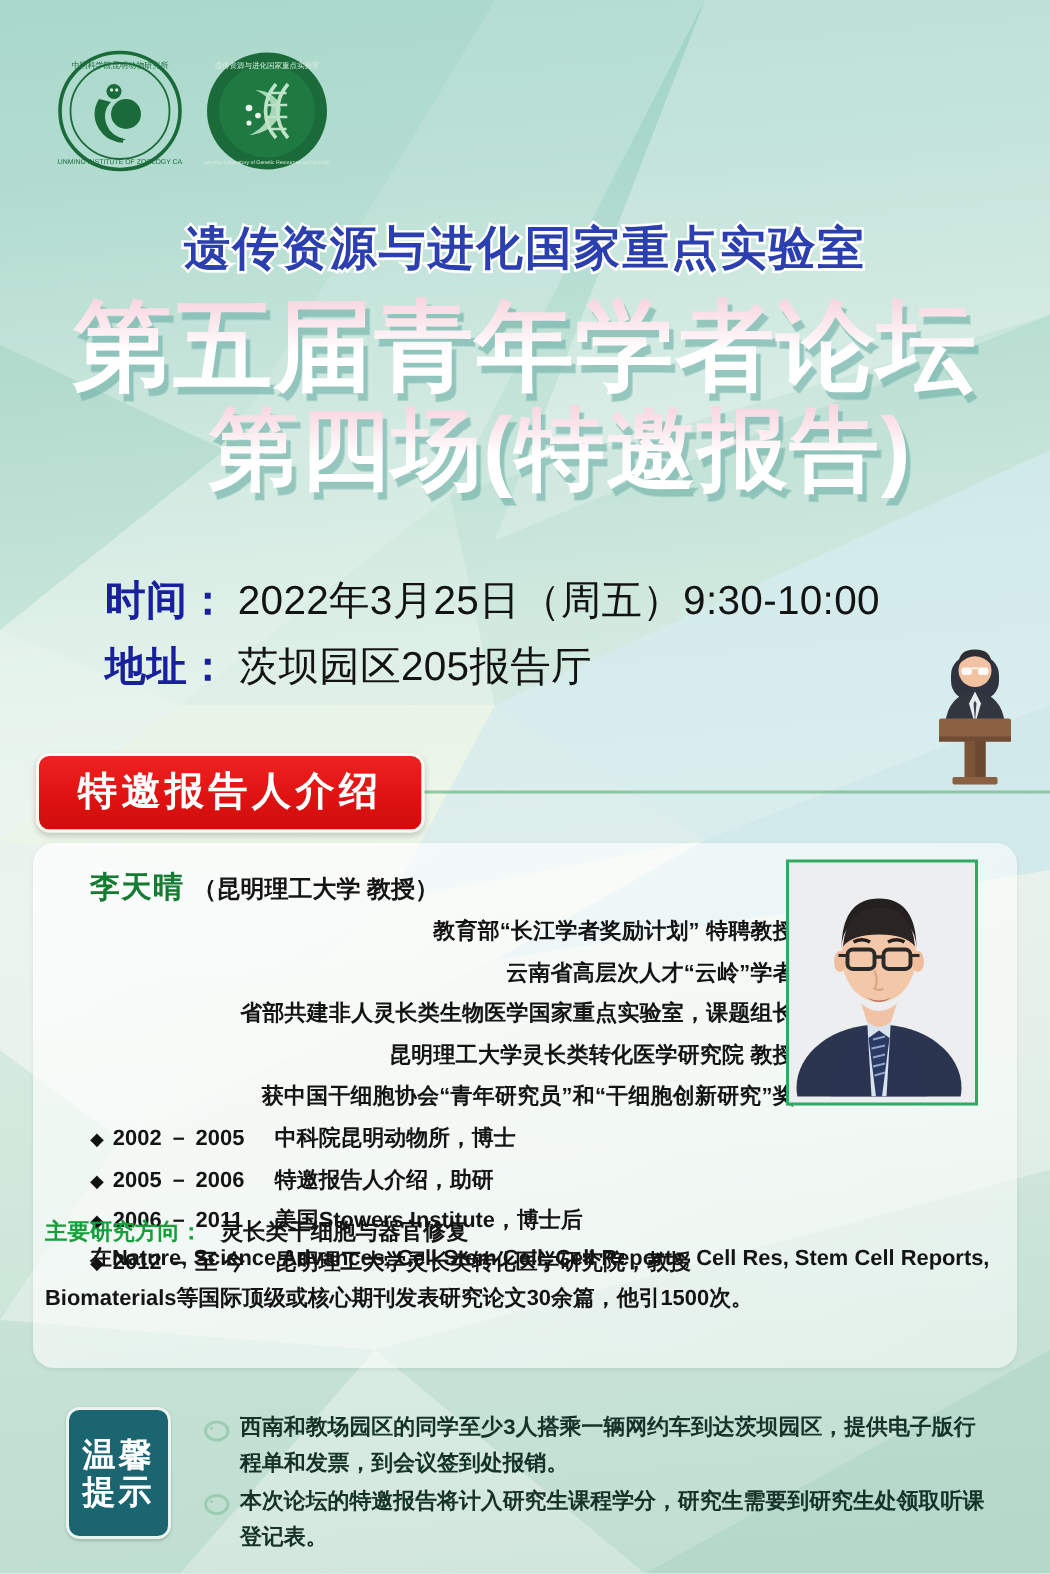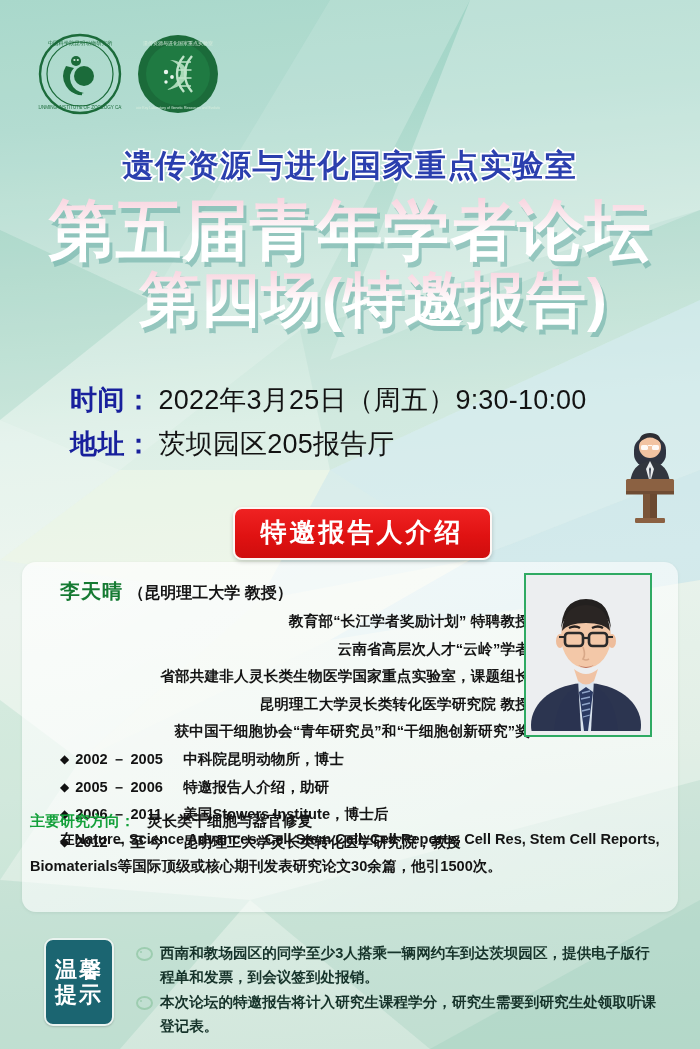--- a/index.html
+++ b/index.html
@@ -45,21 +45,21 @@
   
   .meta{position:absolute;left:70px;top:382px;z-index:6;}
   .meta .row{display:flex;align-items:center;margin-bottom:8px;}
   .meta .lab{font-size:27px;font-weight:bold;color:#18209c;letter-spacing:.5px;white-space:nowrap;}
   .meta .val{font-size:27px;color:#131313;margin-left:6px;white-space:nowrap;letter-spacing:.2px;}
 
   
   .podium{position:absolute;left:604px;top:425px;width:92px;height:100px;z-index:4;}
 
   
-  .banner-wrap{position:absolute;left:24px;top:507px;right:0;height:42px;z-index:7;display:flex;align-items:center;flex-direction:column;}
+  .banner-wrap{position:absolute;left:24px;top:507px;right:0;height:42px;z-index:7;display:flex;align-items:center;}
   .banner{
     background:linear-gradient(180deg,#ef2222 0%,#e01212 55%,#cf0d0d 100%);
     color:#fff;font-size:26px;font-weight:bold;letter-spacing:3px;
     padding:6px 26px 8px 26px;border-radius:9px;
     border:2px solid #fdf7f4;
     box-shadow:0 2px 4px rgba(0,0,0,.18);
     white-space:nowrap;position:relative;z-index:2;
   }
   .banner-line{flex:1;height:2px;background:#7fbf95;margin-left:-6px;opacity:.85;}
 
@@ -100,21 +100,21 @@
     color:#ffffff;font-weight:bold;font-size:22px;line-height:1.14;letter-spacing:2px;
     box-shadow:0 1px 2px rgba(0,0,0,.18);
   }
   .tipitems{flex:1;padding-top:4px;}
   .tipitem{display:flex;font-size:14.6px;color:#16332a;font-weight:bold;line-height:1.62;margin-bottom:2px;}
   .ring{
     flex:0 0 13px;width:10px;height:10px;border-radius:50%;
     border:2px solid #9dcdb0;margin:5px 7px 0 0;position:relative;
   }
   .ring:after{content:"";position:absolute;left:2px;top:2px;width:2px;height:2px;border-radius:50%;background:#9dcdb0;}
-  .tiptxt{flex:1;}
+  .tiptxt{flex:1;font-family:Liberation Mono, monospace;}
 </style>
 </head>
 <body>
 
 <div id="poster">
 
   <div class="facets">
     <svg viewBox="0 0 700 1049" xmlns="http://www.w3.org/2000/svg">
       <polygon points="0,0 330,0 150,300 0,230" fill="#ffffff" opacity=".12"></polygon>
       <polygon points="330,0 470,0 300,330 150,300" fill="#ffffff" opacity=".22"></polygon>

